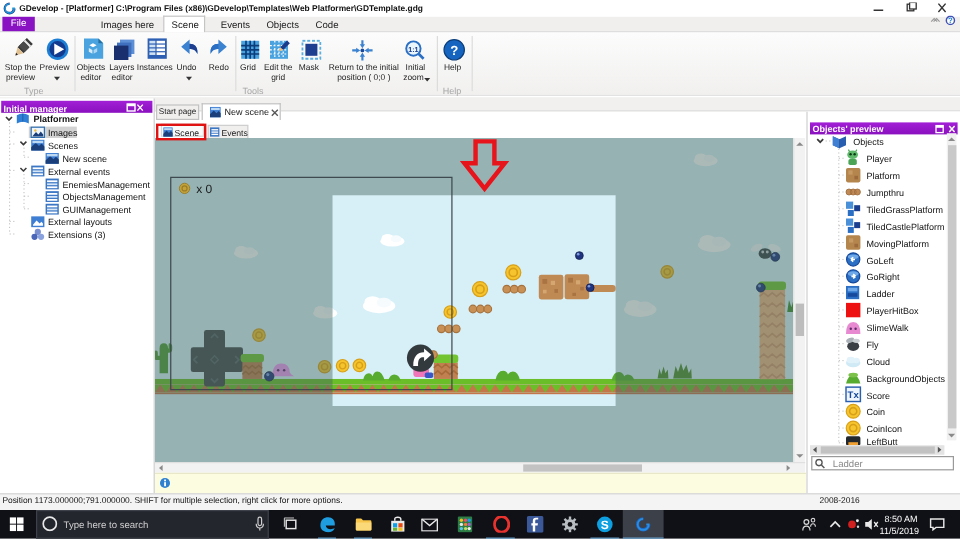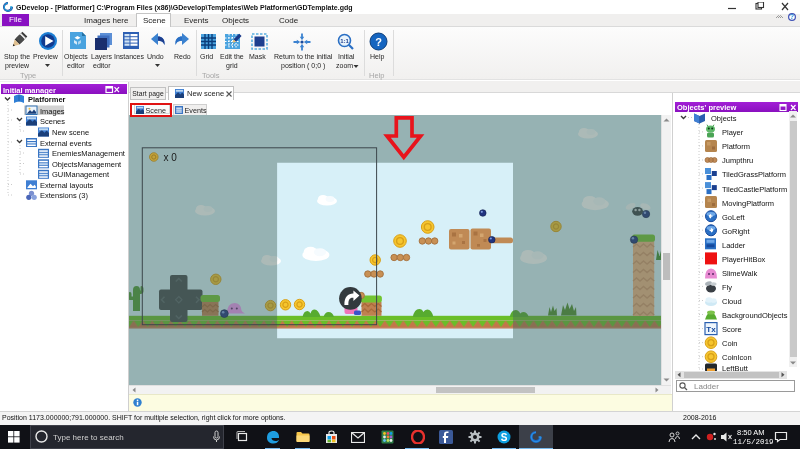--- a/index.html
+++ b/index.html
@@ -26,21 +26,21 @@
 </svg>
 
 <div class="abs" style="left:0;top:14px;width:800px;height:13px;background:#f0efee;border-bottom:1px solid #dadada;"></div>
 <div class="abs" style="left:2px;top:14px;width:27px;height:12px;background:#8912c2;color:#fff;font-size:8px;text-align:center;line-height:12px;">File</div>
 <div class="abs tx" style="left:43px;top:16px;font-size:8px;color:#222;margin-top:10px;">Projects</div>
 <div class="abs tx" style="left:84px;top:16px;font-size:8px;color:#222;">Images here</div>
 <div class="abs" style="left:136px;top:13px;width:35px;height:14px;background:#fff;border:1px solid #c5c5c5;border-bottom:none;"></div>
 <div class="abs tx" style="left:143px;top:16px;font-size:8px;color:#222;">Scene</div>
 <div class="abs tx" style="left:184px;top:16px;font-size:8px;color:#222;">Events</div>
 <div class="abs tx" style="left:222px;top:16px;font-size:8px;color:#222;">Objects</div>
-<div class="abs tx" style="left:263px;top:16px;font-size:8px;color:#222;margin-left:16px;">Code</div>
+<div class="abs tx" style="left:263px;top:16px;font-size:8px;color:#222;">Code</div>
 
 <div class="abs" style="left:0;top:27px;width:800px;height:53px;background:linear-gradient(#fcfcfc,#f1f0ef);border-bottom:1px solid #e2e2e2;"></div>
 
 <svg class="abs" style="left:9px;top:31px" width="19" height="19" viewBox="0 0 19 19">
   <g transform="rotate(45 9.5 9.5)">
     <rect x="6" y="0.5" width="7" height="11" fill="#3a3a3a"></rect>
     <rect x="6" y="2.5" width="7" height="1.8" fill="#e8e8e8"></rect>
     <rect x="6" y="4.8" width="7" height="5.2" fill="#4a4a4a"></rect>
     <path d="M6 11.5 L9.5 17.5 L13 11.5 Z" fill="#e0c090"></path>
     <path d="M8.4 15.6 L9.5 17.5 L10.6 15.6 Z" fill="#222"></path>
@@ -786,18 +786,18 @@
 <svg class="abs" style="left:705px;top:431px" width="13" height="12" viewBox="0 0 13 12">
       <circle cx="5" cy="6" r="3.2" fill="#d02020"></circle>
       <circle cx="9.5" cy="3" r="1.2" fill="#f0f0f0"></circle>
       <circle cx="10" cy="8" r="1" fill="#d8d8d8"></circle>
     </svg>
 <svg class="abs" style="left:720px;top:431px" width="13" height="12" viewBox="0 0 13 12">
       <path d="M1 4 H3.5 L6.5 1.5 V10.5 L3.5 8 H1 Z" fill="#e8e8e8"></path>
       <path d="M8.5 4 L11.5 8 M11.5 4 L8.5 8" stroke="#e8e8e8" stroke-width="1.1"></path>
     </svg>
 <div class="abs tx" style="left:737px;top:428px;font-size:7.5px;color:#fff;">8:50 AM</div>
-<div class="abs tx" style="left:733px;top:437.5px;font-size:7.5px;color:#fff;font-family:Liberation Mono, monospace;">11/5/2019</div>
+<div class="abs tx" style="left:733px;top:437.5px;font-size:7.5px;color:#fff;">11/5/2019</div>
 <svg class="abs" style="left:774px;top:431px" width="14" height="12" viewBox="0 0 14 12">
       <path d="M1.5 1.5 H12.5 V8.5 H6 L3.5 10.5 V8.5 H1.5 Z" fill="none" stroke="#e8e8e8" stroke-width="1.2"></path>
     </svg>
 
 </div>
 
 </body></html>

